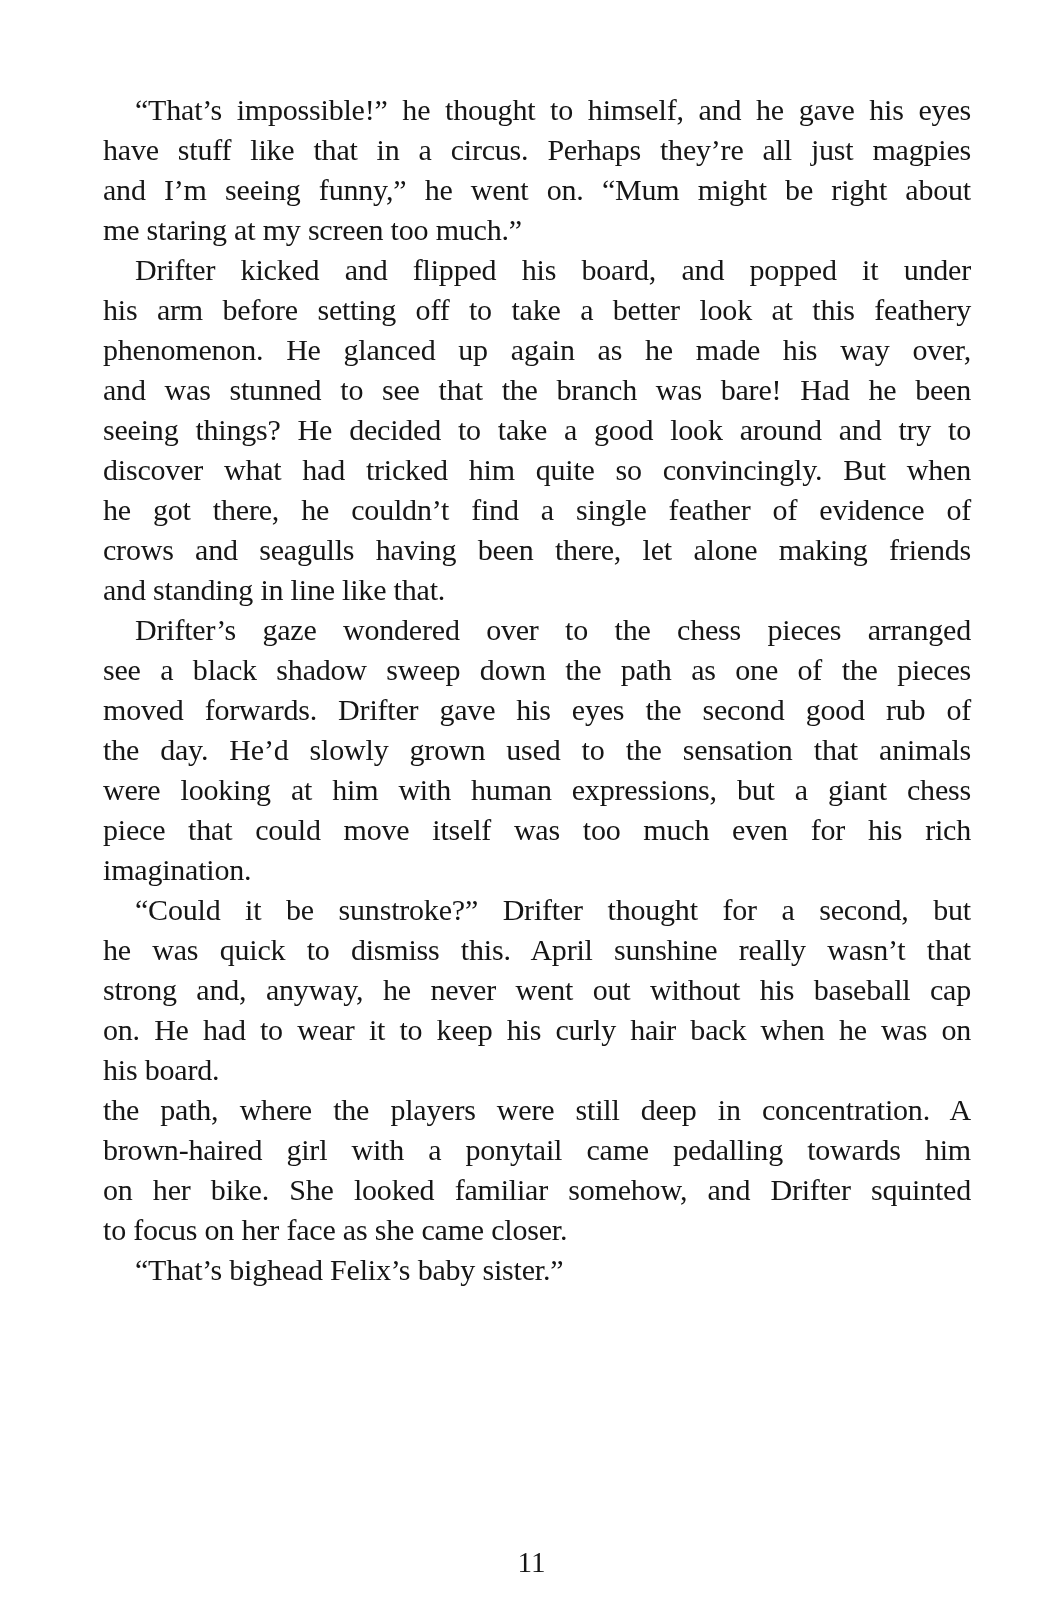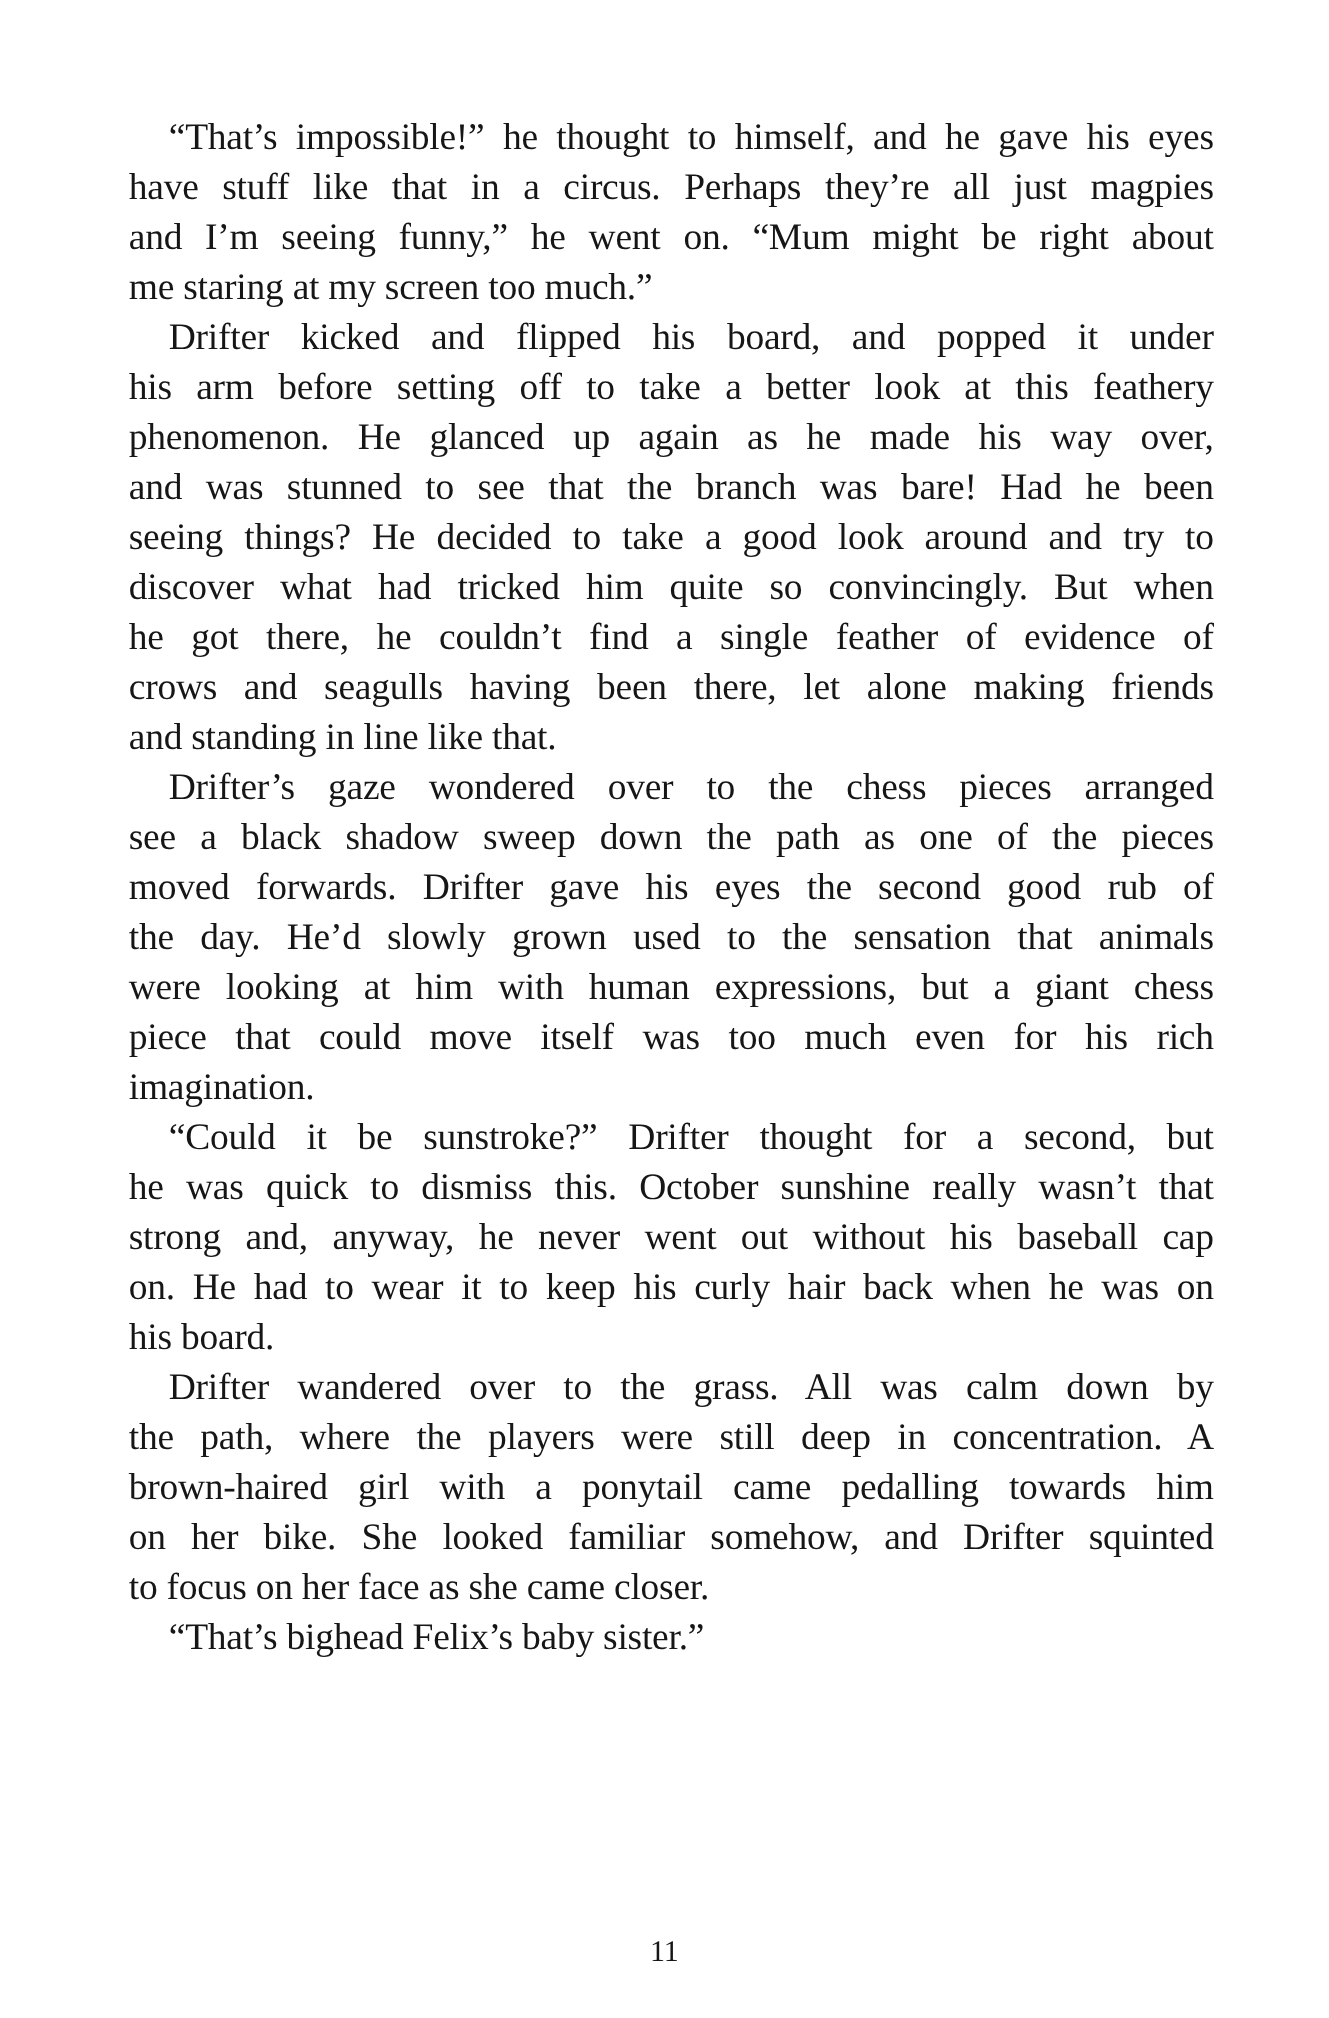--- a/index.html
+++ b/index.html
@@ -43,21 +43,21 @@
   }
   .ln.end {
     text-align-last: left;
   }
   .folio {
     position: absolute;
     top: 1542px;
     left: 0;
     width: 100%;
     text-align: center;
-    font-size: 24px;
+    font-size: 29px;
     line-height: 40px;
     color: #161616;
   }
 </style>
 </head>
 <body>
 
 <main class="page">
   <section class="text-block" id="text-block">
       <div class="para">
@@ -81,27 +81,26 @@
         <div class="ln first">Drifter’s gaze wondered over to the chess pieces arranged</div>
         <div class="ln">see a black shadow sweep down the path as one of the pieces</div>
         <div class="ln">moved forwards. Drifter gave his eyes the second good rub of</div>
         <div class="ln">the day. He’d slowly grown used to the sensation that animals</div>
         <div class="ln">were looking at him with human expressions, but a giant chess</div>
         <div class="ln">piece that could move itself was too much even for his rich</div>
         <div class="ln end">imagination.</div>
       </div>
       <div class="para">
         <div class="ln first">“Could it be sunstroke?” Drifter thought for a second, but</div>
-        <div class="ln">he was quick to dismiss this. October sunshine really wasn’t that</div>
+        <div class="ln">he was quick to dismiss this. April sunshine really wasn’t that</div>
         <div class="ln">strong and, anyway, he never went out without his baseball cap</div>
         <div class="ln">on. He had to wear it to keep his curly hair back when he was on</div>
         <div class="ln end">his board.</div>
       </div>
       <div class="para">
-        <div class="ln first">Drifter wandered over to the grass. All was calm down by</div>
         <div class="ln">the path, where the players were still deep in concentration. A</div>
         <div class="ln">brown-haired girl with a ponytail came pedalling towards him</div>
         <div class="ln">on her bike. She looked familiar somehow, and Drifter squinted</div>
         <div class="ln end">to focus on her face as she came closer.</div>
       </div>
       <div class="para">
         <div class="ln first end">“That’s bighead Felix’s baby sister.”</div>
       </div>
     </section>
   <footer class="folio">11</footer>

